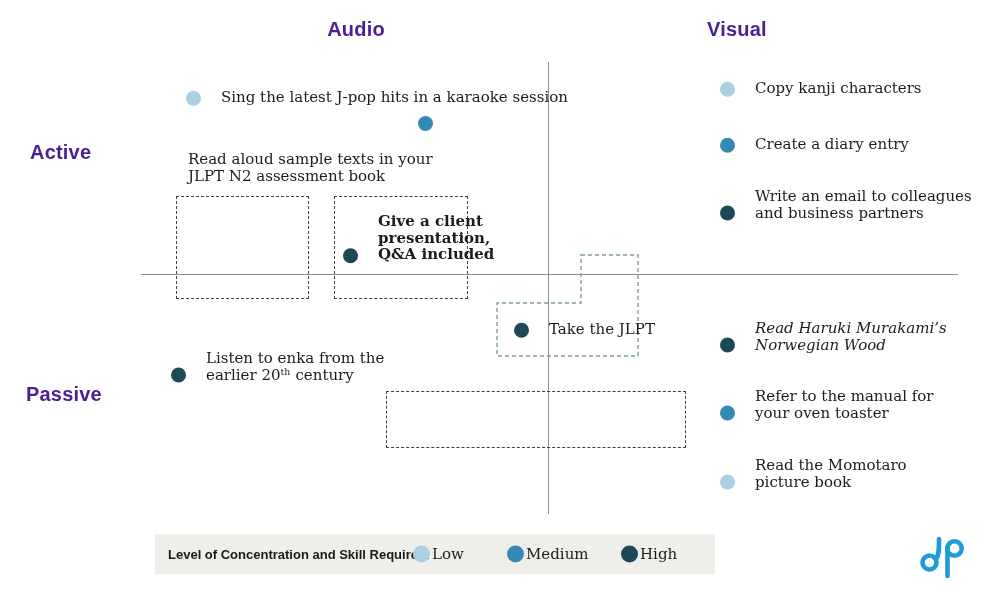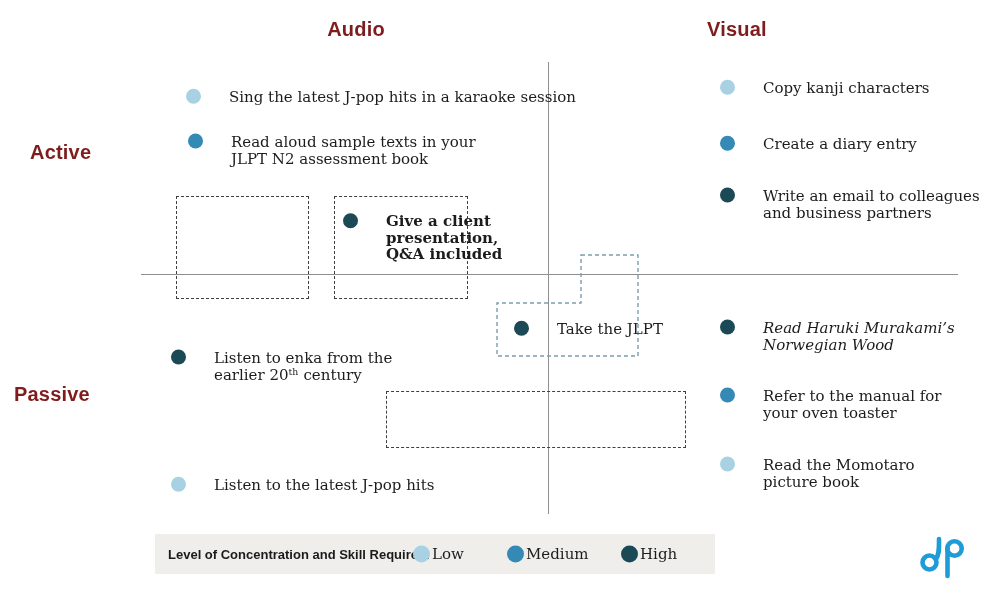--- a/index.html
+++ b/index.html
@@ -6,30 +6,30 @@
   #stage{
     position:relative;width:982px;height:592px;background:#ffffff;overflow:hidden;
     font-family:"DejaVu Serif", serif;color:#1c1c1c;
   }
   .axis{position:absolute;background:#8f8f8f;}
   .axis-v{left:548px;top:62px;width:1px;height:452px;}
   .axis-h{left:141px;top:274px;width:817px;height:1px;}
 
   .col-header,.row-header{
     position:absolute;font-family:"Liberation Sans", sans-serif;font-weight:bold;
-    font-size:20px;color:#7f1d1d;letter-spacing:.2px;
+    font-size:20px;color:#4c1d95;letter-spacing:.2px;
   }
   .col-header{width:160px;text-align:center;}
   .hdr-audio{left:276px;top:18px;}
   .hdr-visual{left:657px;top:18px;}
   .hdr-active{left:30px;top:141px;}
-  .hdr-passive{left:14px;top:383px;}
+  .hdr-passive{left:26px;top:383px;}
 
   .item{
-    position:absolute;display:flex;align-items:flex-start;gap:28px;
+    position:absolute;display:flex;align-items:flex-end;gap:20px;
     transform:translateY(-50%);white-space:pre-line;
   }
   .dot{width:15px;height:15px;border-radius:50%;flex:0 0 auto;background:#999;}
   .dot[data-level="low"]{background:#a8d2e4;}
   .dot[data-level="medium"]{background:#3589b5;}
   .dot[data-level="high"]{background:#1c4956;}
   .txt{font-size:15px;line-height:16.5px;}
 
   .gbox{position:absolute;border:1px dashed #3f3f3f;background:transparent;}
   .gbox-a{left:176px;top:196px;width:131px;height:101px;}
@@ -70,21 +70,21 @@
   <div class="gbox gbox-b"></div>
   <div class="gbox gbox-c"></div>
   <svg class="notch-svg" width="147" height="107" viewBox="0 0 147 107">
     <path d="M87,3 L144,3 L144,104 L3,104 L3,51 L87,51 Z" fill="none" stroke="#7d9cb0" stroke-width="1.4" stroke-dasharray="4,3"></path>
   </svg>
 
   <div class="item" style="left:186px;top:97px;">
     <span class="dot" data-level="low"></span>
     <span class="txt">Sing the latest J-pop hits in a karaoke session</span>
   </div>
-  <div class="item" style="left:188px;top:150px;">
+  <div class="item" style="left:188px;top:150px;flex-direction:column;">
     <span class="dot" data-level="medium"></span>
     <span class="txt">Read aloud sample texts in your
 JLPT N2 assessment book</span>
   </div>
   <div class="item" style="left:343px;top:238px;font-weight:bold;">
     <span class="dot" data-level="high"></span>
     <span class="txt">Give a client
 presentation,
 Q&amp;A included</span>
   </div>
@@ -105,24 +105,20 @@
 
   <div class="item" style="left:514px;top:329px;">
     <span class="dot" data-level="high"></span>
     <span class="txt">Take the JLPT</span>
   </div>
 
   <div class="item" style="left:171px;top:366px;">
     <span class="dot" data-level="high"></span>
     <span class="txt">Listen to enka from the
 earlier 20ᵗʰ century</span>
-  </div>
-  <div class="item" style="left:171px;top:485px;">
-    <span class="dot" data-level="low"></span>
-    <span class="txt">Listen to the latest J-pop hits</span>
   </div>
 
 
   <div class="item" style="left:720px;top:336px;font-style:italic;">
     <span class="dot" data-level="high"></span>
     <span class="txt">Read Haruki Murakami’s
 Norwegian Wood</span>
   </div>
   <div class="item" style="left:720px;top:404px;">
     <span class="dot" data-level="medium"></span>

